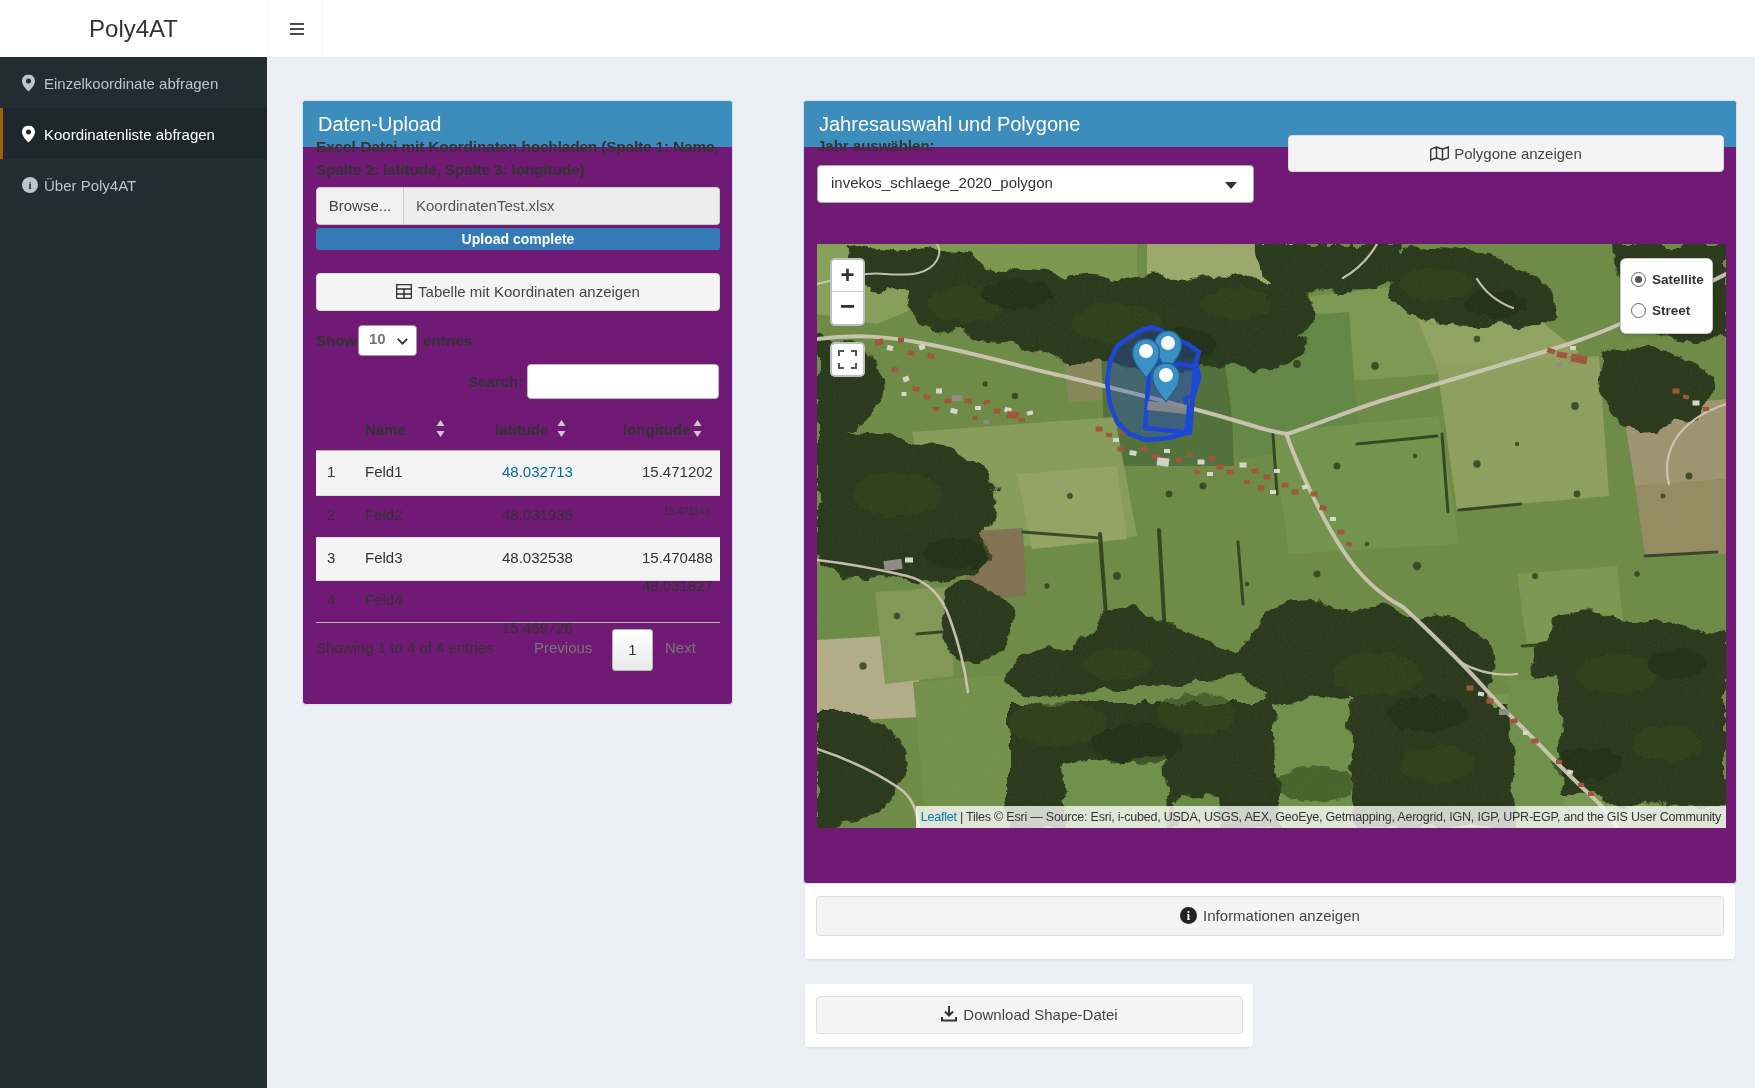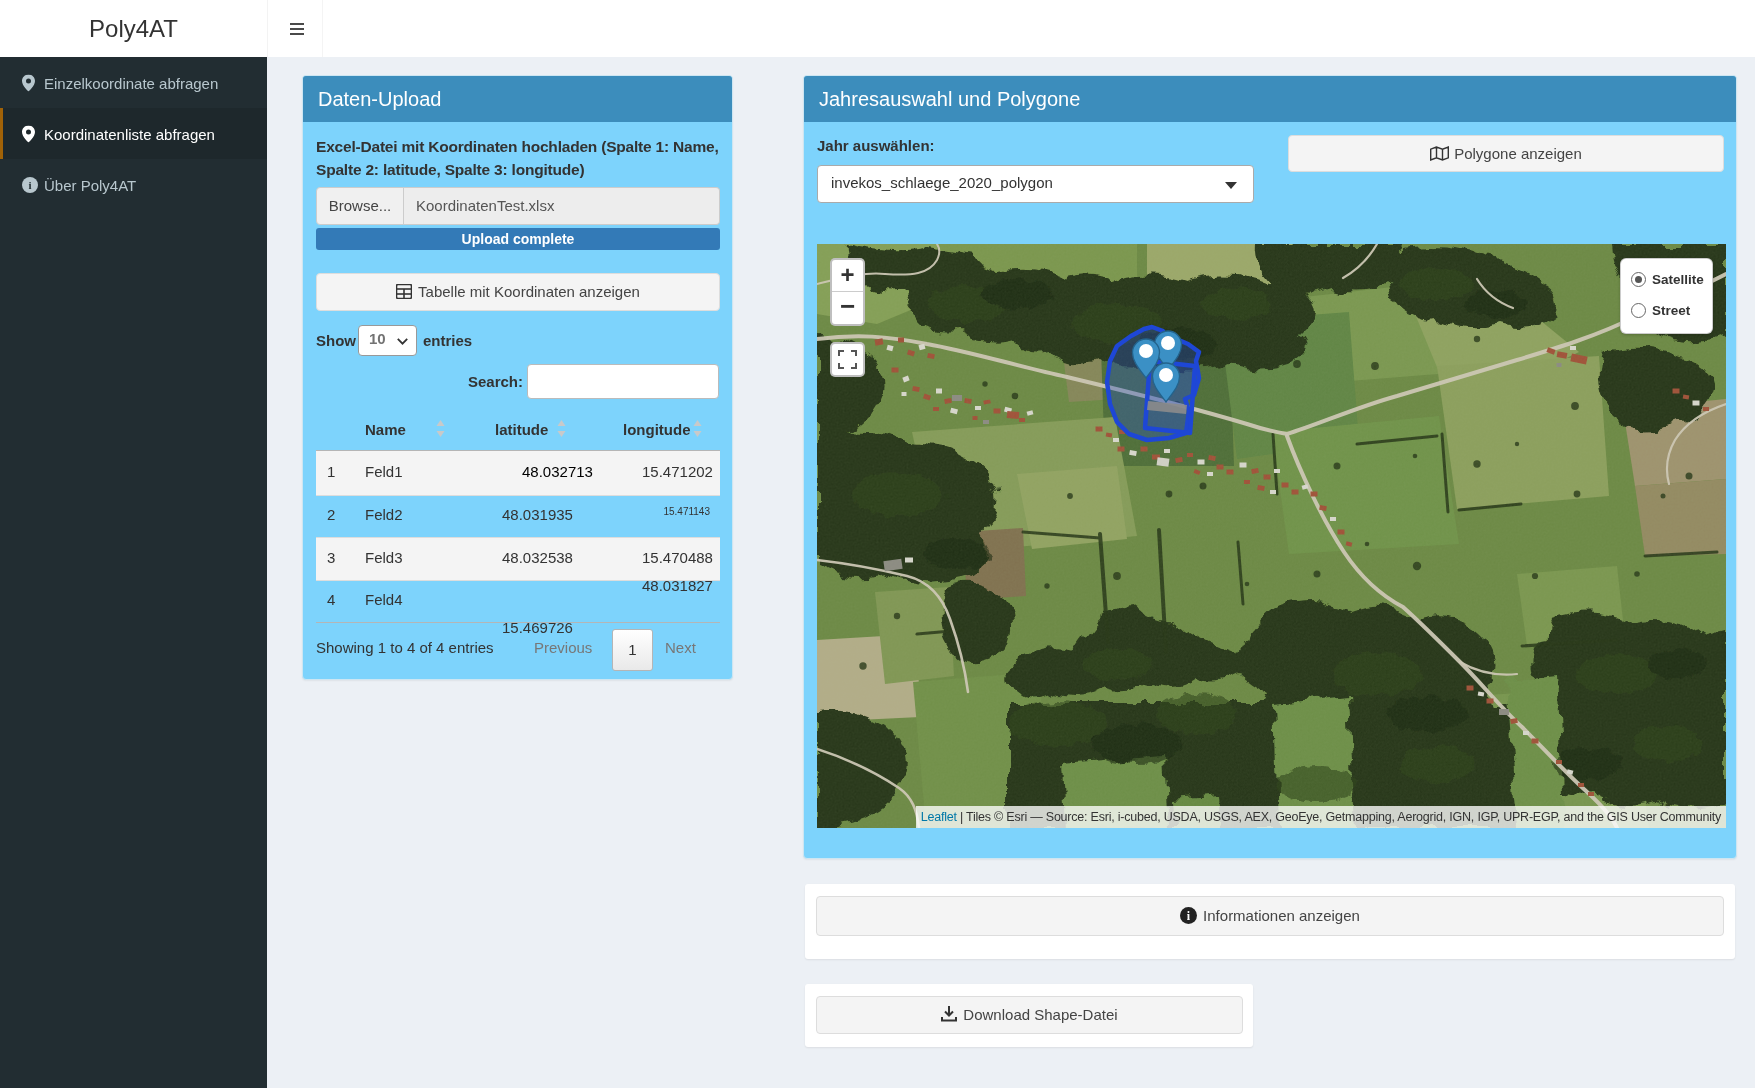--- a/index.html
+++ b/index.html
@@ -10,21 +10,21 @@
 #navbar { position:absolute; left:267px; top:0; width:1488px; height:57px; background:#fff; border-left:1px solid #f3f3f3; }
 #toggle { position:absolute; left:0; top:0; width:55px; height:57px; border-right:1px solid #f4f4f4; }
 .hbar { position:absolute; left:22px; width:14px; height:2px; background:#4a4a4a; }
 
 #sidebar { position:absolute; left:0; top:57px; width:267px; height:1031px; background:#222d32; }
 .mitem { position:relative; height:51px; color:#b8c7ce; font-size:15px; border-left:3px solid transparent; }
 .mitem.active { background:#1e282c; color:#fff; border-left:3px solid #a16207; }
 .mitem .txt { position:absolute; left:41px; top:50%; transform:translateY(-50%); white-space:nowrap; }
 .mitem svg { position:absolute; left:19px; top:50%; transform:translateY(-50%); }
 
-.panel { position:absolute; background:#7dd3fc; border:1px solid #cde6f2; border-radius:4px; box-shadow:0 1px 2px rgba(0,0,0,0.06); }
+.panel { position:absolute; background:#701a75; border:1px solid #cde6f2; border-radius:4px; box-shadow:0 1px 2px rgba(0,0,0,0.06);margin-top:25px; }
 .phead { height:46px; background:#3c8dbc; border-radius:3px 3px 0 0; color:#fff; font-size:20px; line-height:46px; padding-left:15px; font-weight:400; }
 .btn { background:#f4f4f4; border:1px solid #ddd; border-radius:4px; color:#444; font-size:15px; text-align:center; position:absolute; }
 
 .abs { position:absolute; }
 .bold { font-weight:700; color:#333; }
 
 .wbox { position:absolute; background:#fff; border-radius:3px; box-shadow:0 1px 2px rgba(0,0,0,0.08); }
 </style>
 </head>
 <body>
@@ -108,21 +108,21 @@
   <div class="abs" style="left:316px; top:450px; width:404px; height:1px; background:#b5b5b5;"></div>
 
   <div class="abs" style="left:316px; top:451px; width:404px; height:44px; background:#f4f4f4;"></div>
   <div class="abs" style="left:316px; top:538px; width:404px; height:42px; background:#f4f4f4;"></div>
   <div class="abs" style="left:316px; top:495px; width:404px; height:1px; background:#ddd;"></div>
   <div class="abs" style="left:316px; top:537px; width:404px; height:1px; background:#ddd;"></div>
   <div class="abs" style="left:316px; top:580px; width:404px; height:1px; background:#ddd;"></div>
   <div class="abs" style="left:316px; top:622px; width:404px; height:1px; background:#b5b5b5;"></div>
   <div class="abs" style="left:327px; top:463px; font-size:15px; color:#333;">1</div>
   <div class="abs" style="left:365px; top:463px; font-size:15px; color:#333;">Feld1</div>
-  <div class="abs" style="left:502px; top:463px; width:68px; text-align:right; font-size:15px; color:#000000;margin-left:20px;">48.032713</div>
+  <div class="abs" style="left:502px; top:463px; width:68px; text-align:right; font-size:15px; color:#0369a1;">48.032713</div>
   <div class="abs" style="left:642px; top:463px; width:68px; text-align:right; font-size:15px; color:#333;">15.471202</div>
   <div class="abs" style="left:327px; top:506px; font-size:15px; color:#333;">2</div>
   <div class="abs" style="left:365px; top:506px; font-size:15px; color:#333;">Feld2</div>
   <div class="abs" style="left:502px; top:506px; width:68px; text-align:left; font-size:15px; color:#333;">48.031935</div>
   <div class="abs" style="left:642px; top:506px; width:68px; text-align:right; font-size:10px; color:#333;">15.471143</div>
   <div class="abs" style="left:327px; top:549px; font-size:15px; color:#333;">3</div>
   <div class="abs" style="left:365px; top:549px; font-size:15px; color:#333;">Feld3</div>
   <div class="abs" style="left:502px; top:549px; width:68px; text-align:right; font-size:15px; color:#333;">48.032538</div>
   <div class="abs" style="left:642px; top:549px; width:68px; text-align:right; font-size:15px; color:#333;">15.470488</div>
   <div class="abs" style="left:327px; top:591px; font-size:15px; color:#333;">4</div>

